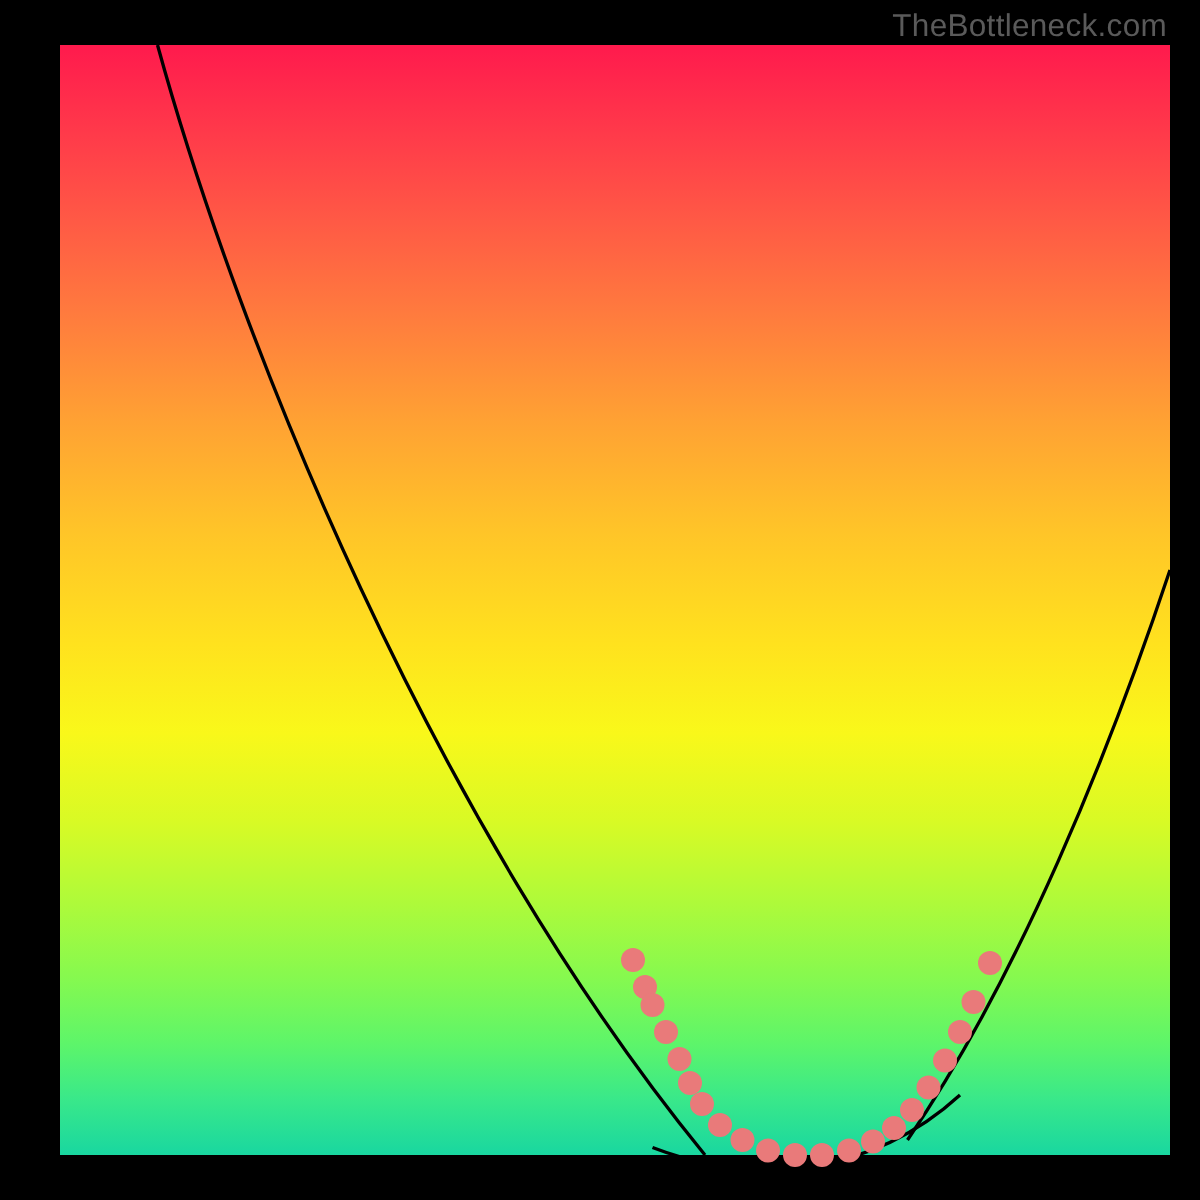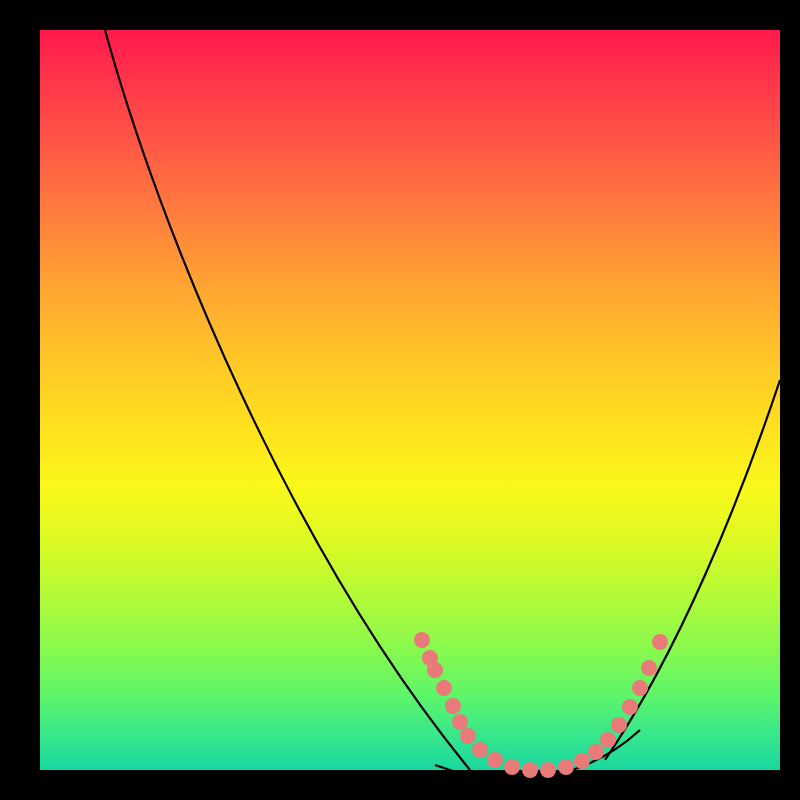--- a/index.html
+++ b/index.html
@@ -69,20 +69,21 @@
   .dot {
     fill: #e97a7a;
     stroke: none;
   }
 </style>
 </head>
 <body>
 
 <div class="frame">
 
+  <div class="watermark">TheBottleneck.com</div>
 
   <div class="plot-area">
     <svg class="curves" viewBox="0 0 740 740" preserveAspectRatio="none">
 
       <path class="curve" d="M 65 0 C 120 200, 250 520, 430 740"></path>
 
       <path class="curve" d="M 395 735 C 460 760, 540 755, 600 700"></path>
 
       <path class="curve" d="M 565 730 C 640 620, 700 470, 740 350"></path>
 

